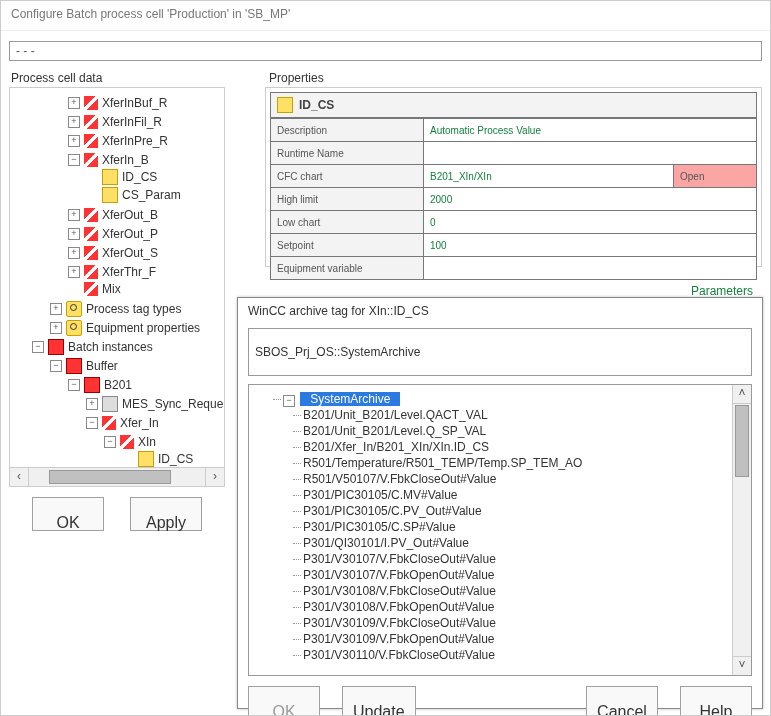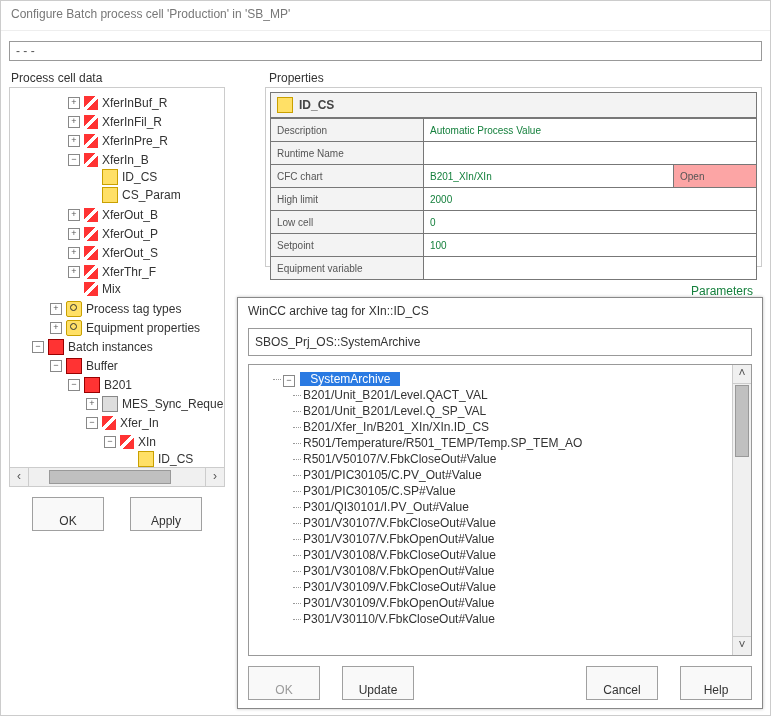--- a/index.html
+++ b/index.html
@@ -160,21 +160,21 @@
     width: 216px;
     display: flex;
     gap: 26px;
     justify-content: center;
   }
   .btn {
     min-width: 72px;
     height: 22px;
     border: 1px solid #a0a0a0;
     background: #f9f9f9;
-    font-size: 12px;
+    font-size: 16px;
     color: #333;
     padding: 16px 10px;
     cursor: pointer;
   }
   .btn.disabled { color:#9a9a9a; }
 
   .right-panel-wrap {
     position: absolute;
     top: 86px;
     left: 264px;
@@ -235,21 +235,21 @@
     box-sizing: border-box;
   }
   .dialog2 .d2-title {
     padding: 6px 10px;
     font-size: 12px;
     color: #333;
   }
   .dialog2 .path-box {
     margin: 4px 10px;
     border: 1px solid #999;
-    padding: 6px 6px;
+    padding: 16px 6px;
     color: #333;
     background: #fff;
   }
   .dialog2 .tree-box {
     margin: 8px 10px 6px 10px;
     border: 1px solid #999;
     height: 290px;
     position: relative;
     background: #fff;
     overflow: hidden;
@@ -472,21 +472,21 @@
       <tr>
         <td class="k">CFC chart</td>
         <td class="v">B201_XIn/XIn</td>
         <td class="btncell">Open</td>
       </tr>
       <tr>
         <td class="k">High limit</td>
         <td class="v" colspan="2">2000</td>
       </tr>
       <tr>
-        <td class="k">Low cell</td>
+        <td class="k">Low chart</td>
         <td class="v" colspan="2">0</td>
       </tr>
       <tr>
         <td class="k">Setpoint</td>
         <td class="v" colspan="2">100</td>
       </tr>
       <tr>
         <td class="k">Equipment variable</td>
         <td class="v" colspan="2"></td>
       </tr>
@@ -506,20 +506,21 @@
         <ul style="padding-left:30px">
           <li>
             <span class="expander">−</span>
             <span><span class="sel">SystemArchive</span></span>
             <ul id="archive-items">
                 <li>B201/Unit_B201/Level.QACT_VAL</li>
                 <li>B201/Unit_B201/Level.Q_SP_VAL</li>
                 <li>B201/Xfer_In/B201_XIn/XIn.ID_CS</li>
                 <li>R501/Temperature/R501_TEMP/Temp.SP_TEM_AO</li>
                 <li>R501/V50107/V.FbkCloseOut#Value</li>
+                <li>P301/PIC30105/C.MV#Value</li>
                 <li>P301/PIC30105/C.PV_Out#Value</li>
                 <li>P301/PIC30105/C.SP#Value</li>
                 <li>P301/QI30101/I.PV_Out#Value</li>
                 <li>P301/V30107/V.FbkCloseOut#Value</li>
                 <li>P301/V30107/V.FbkOpenOut#Value</li>
                 <li>P301/V30108/V.FbkCloseOut#Value</li>
                 <li>P301/V30108/V.FbkOpenOut#Value</li>
                 <li>P301/V30109/V.FbkCloseOut#Value</li>
                 <li>P301/V30109/V.FbkOpenOut#Value</li>
                 <li>P301/V30110/V.FbkCloseOut#Value</li>

